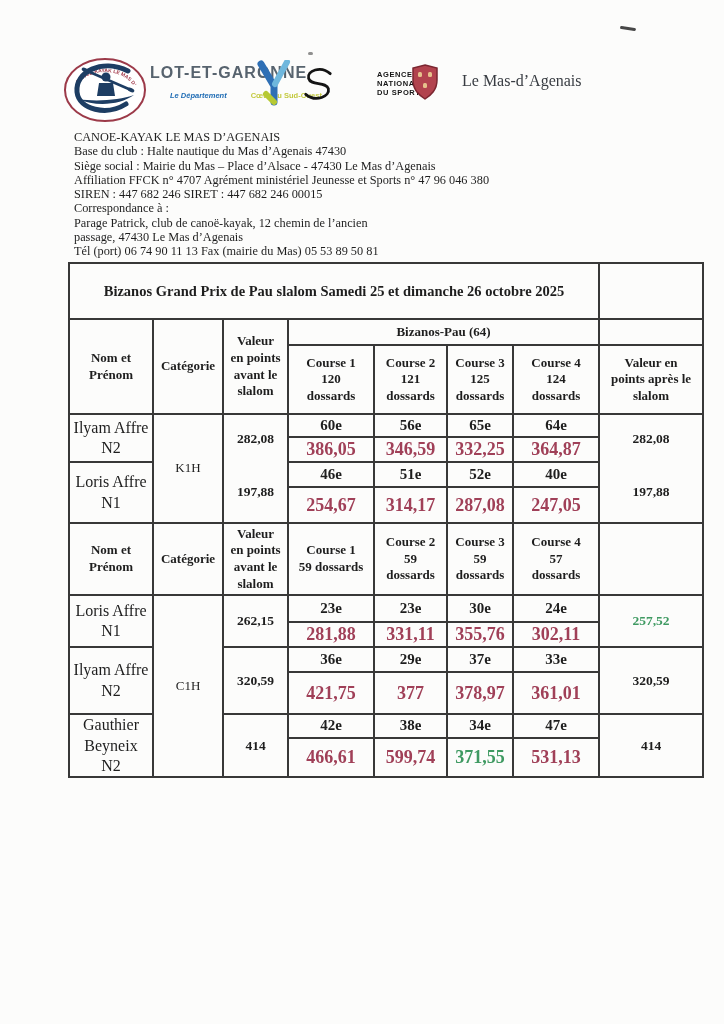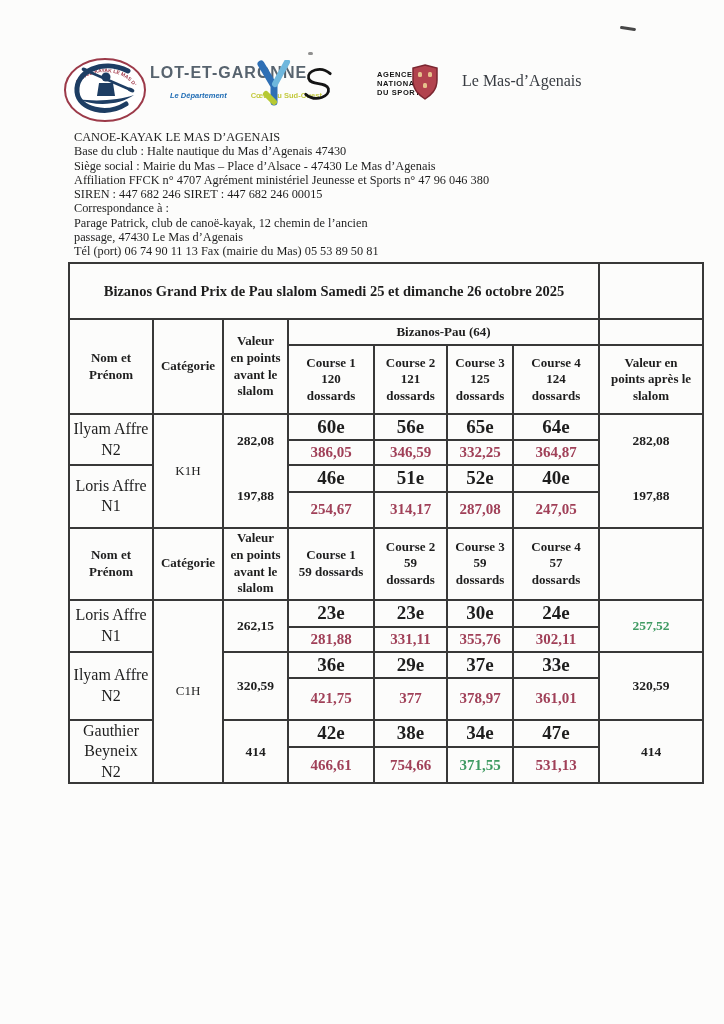--- a/index.html
+++ b/index.html
@@ -32,22 +32,22 @@
   
   table.doc { position:absolute; left:24px; top:262px; border-collapse:collapse;
               table-layout:fixed; font-family:"Liberation Serif", serif; color:#1e1e1e;margin-left:44px; }
   table.doc td { border:2px solid #383838; text-align:center; vertical-align:middle;
                  padding:0; line-height:1.28; overflow:hidden; }
   .title-cell { font-weight:bold; font-size:14.5px; }
   .hd   { font-weight:bold; font-size:13px; white-space:pre-line; }
   .name { font-size:16px; white-space:pre-line; }
   .cat  { font-size:13px; }
   .val  { font-weight:bold; font-size:13.5px; }
-  .place{ font-weight:bold; font-size:19px; }
-  .pts  { font-weight:bold; font-size:15px; color:#a04058; }
+  .place{ font-weight:bold; font-size:15px; }
+  .pts  { font-weight:bold; font-size:18px; color:#a04058; }
   .green{ color:#3f9a62 !important; }
   .bt-hide { border-top-style:hidden !important; }
 </style>
 </head>
 <body>
 
 <div class="page">
 
   <div class="abs scan-mark" style="left:620px;top:27px;width:16px;height:3px;transform:rotate(8deg);"></div>
   <div class="abs scan-mark" style="left:308px;top:52px;width:5px;height:3px;opacity:.6;"></div>
@@ -263,20 +263,20 @@
 N2</td>
       <td rowspan="2" class="val">414</td>
       <td class="place">42e</td>
       <td class="place">38e</td>
       <td class="place">34e</td>
       <td class="place">47e</td>
       <td rowspan="2" class="val">414</td>
     </tr>
     <tr style="height:35px">
       <td class="pts">466,61</td>
-      <td class="pts">754,66</td>
+      <td class="pts">599,74</td>
       <td class="pts green">371,55</td>
       <td class="pts">531,13</td>
     </tr>
   </tbody>
     </table>
 
 </div>
 
 </body></html>

